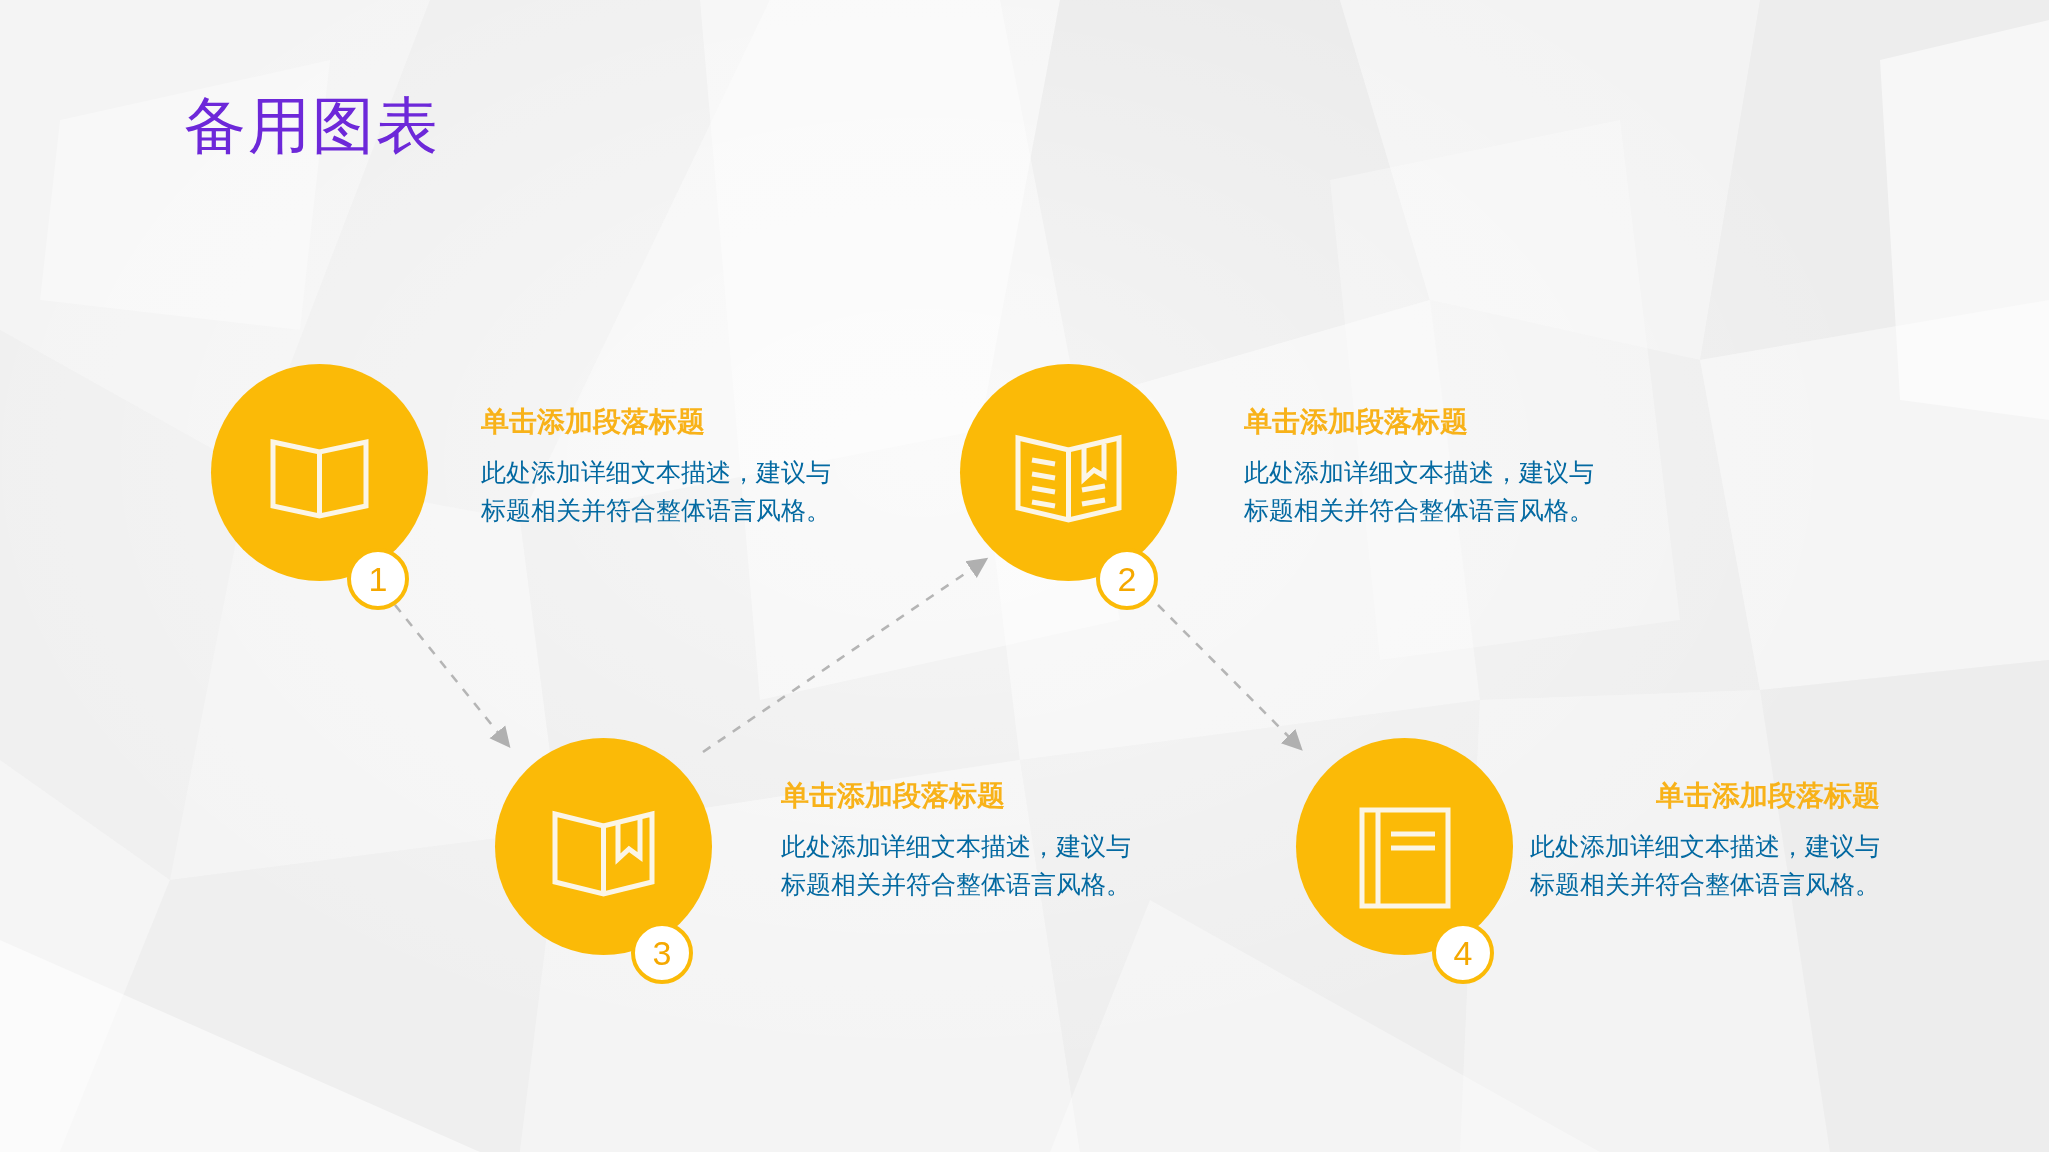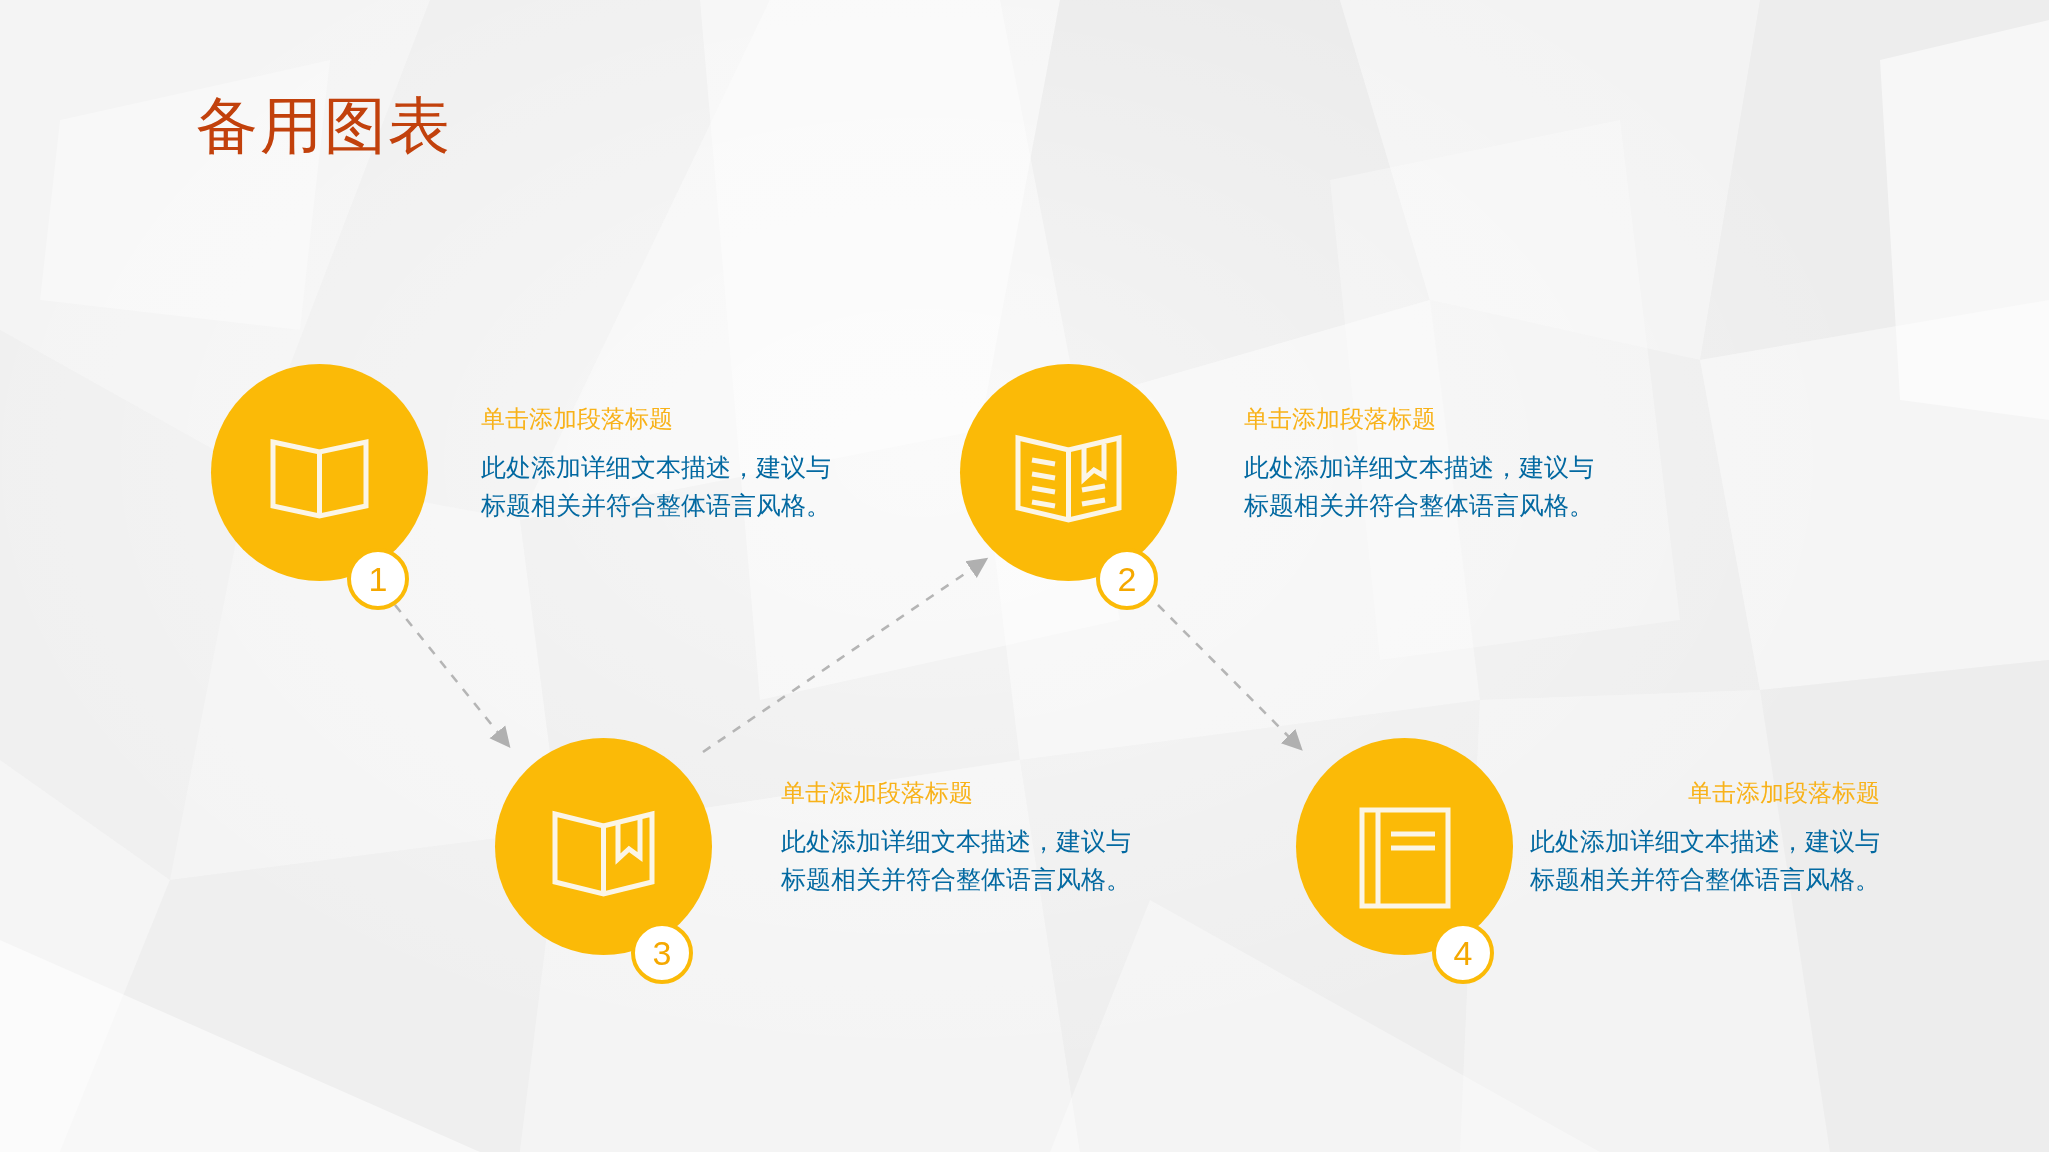--- a/index.html
+++ b/index.html
@@ -23,25 +23,25 @@
   #bg-vignette {
     position:absolute; inset:0;
     background:
       radial-gradient(ellipse 1400px 900px at 45% 40%, rgba(255,255,255,0.55) 0%, rgba(255,255,255,0) 70%);
     pointer-events:none;
   }
 
   
   #page-title {
     position:absolute;
-    left:196px; top:92px;
+    left:184px; top:92px;
     font-size:62px;
     line-height:1.1;
     font-weight:400;
-    color:#c2410c;
+    color:#6d28d9;
     letter-spacing:2px;
     white-space:nowrap;
     text-align:right;
   }
 
   
   #connectors {
     position:absolute; inset:0;
     width:2049px; height:1152px;
     pointer-events:none;
@@ -68,24 +68,24 @@
     color:#F5A800;
     font-size:34px;
     line-height:1;
     font-weight:400;
     z-index:4;
   }
   .textblock {
     position:absolute;
   }
   .tb-head {
-    font-size:24px;
+    font-size:28px;
     line-height:1.2;
     color:#F8B219;
-    font-weight:400;
+    font-weight:700;
     white-space:nowrap;
     margin-bottom:14px;
   }
   .tb-body {
     font-size:25px;
     line-height:1.52;
     color:#0369a1;
     font-weight:400;
     white-space:pre-line;
   }

